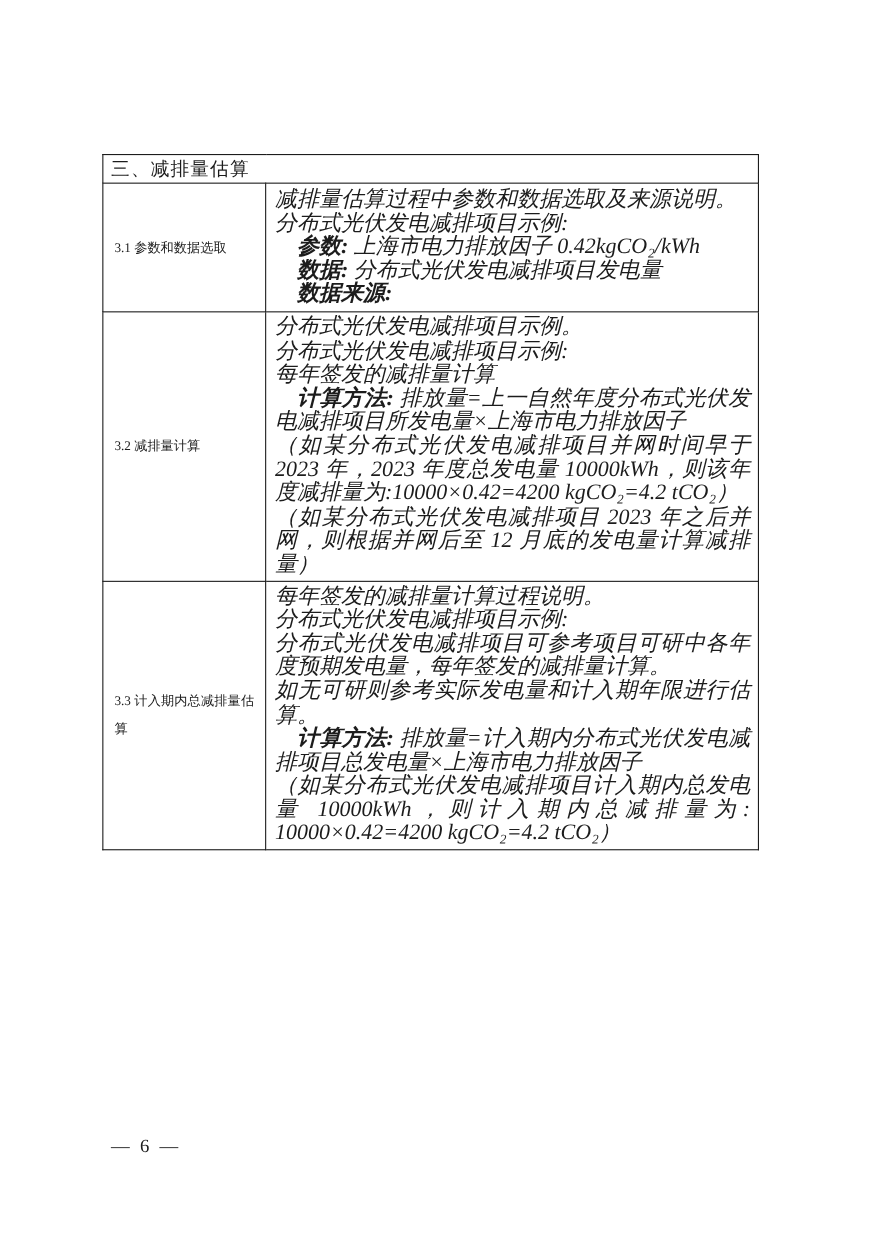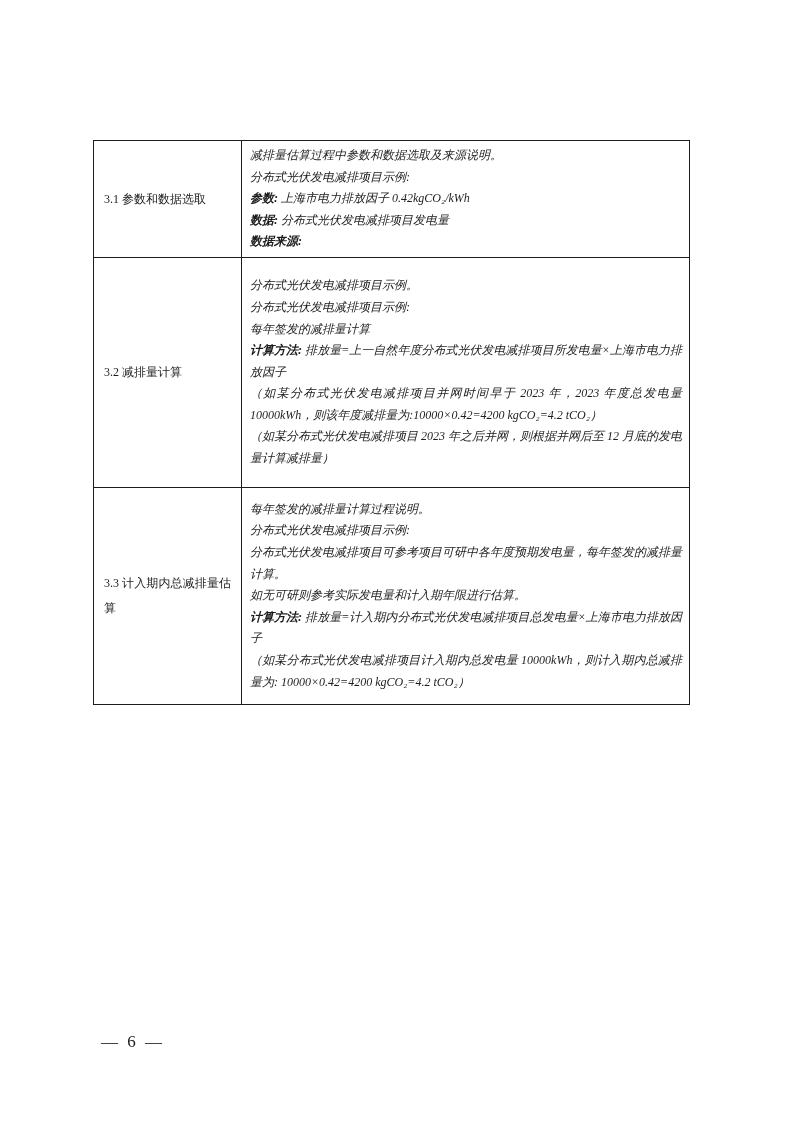--- a/index.html
+++ b/index.html
@@ -31,47 +31,50 @@
     letter-spacing: 1px;
   }
   .label-col { width: 148px; }
   .label-cell {
     font-size: 12px;
     line-height: 25px;
     padding: 0 10px;
     text-align: justify;
   }
   .content-cell {
-    font-size: 12px;
+    font-size: 20px;
     font-style: italic;
     line-height: 21.6px;
     padding: 3px 7px 3px 8px;
   }
   .para { text-align: justify; }
-  .bold { font-weight: bold; }
+  .bold { font-weight: bold; margin-left: 20px; }
   .row-0 { height: 117px; }
   .row-1 { height: 230px; }
   .row-2 { height: 217px; }
   .footer-page-number {
     position: absolute;
     left: 101px;
     top: 1032px;
     font-size: 17px;
     letter-spacing: 2.5px;
   }
 </style>
 </head>
 <body>
 
 <table class="doc-table">
   <colgroup>
     <col class="label-col">
     <col>
   </colgroup>
   <tbody>
+    <tr>
+      <td class="title-cell" colspan="2">三、减排量估算</td>
+    </tr>
 
   <tr class="row-0">
         <td class="label-cell">3.1 参数和数据选取</td>
         <td class="content-cell">
           <div class="para"><span>减排量估算过程中参数和数据选取及来源说明。</span></div>
           <div class="para"><span>分布式光伏发电减排项目示例:</span></div>
           <div class="para"><span class="bold">参数:</span><span> 上海市电力排放因子 0.42kgCO₂/kWh</span></div>
           <div class="para"><span class="bold">数据:</span><span> 分布式光伏发电减排项目发电量</span></div>
           <div class="para"><span class="bold">数据来源:</span></div>
         </td>

